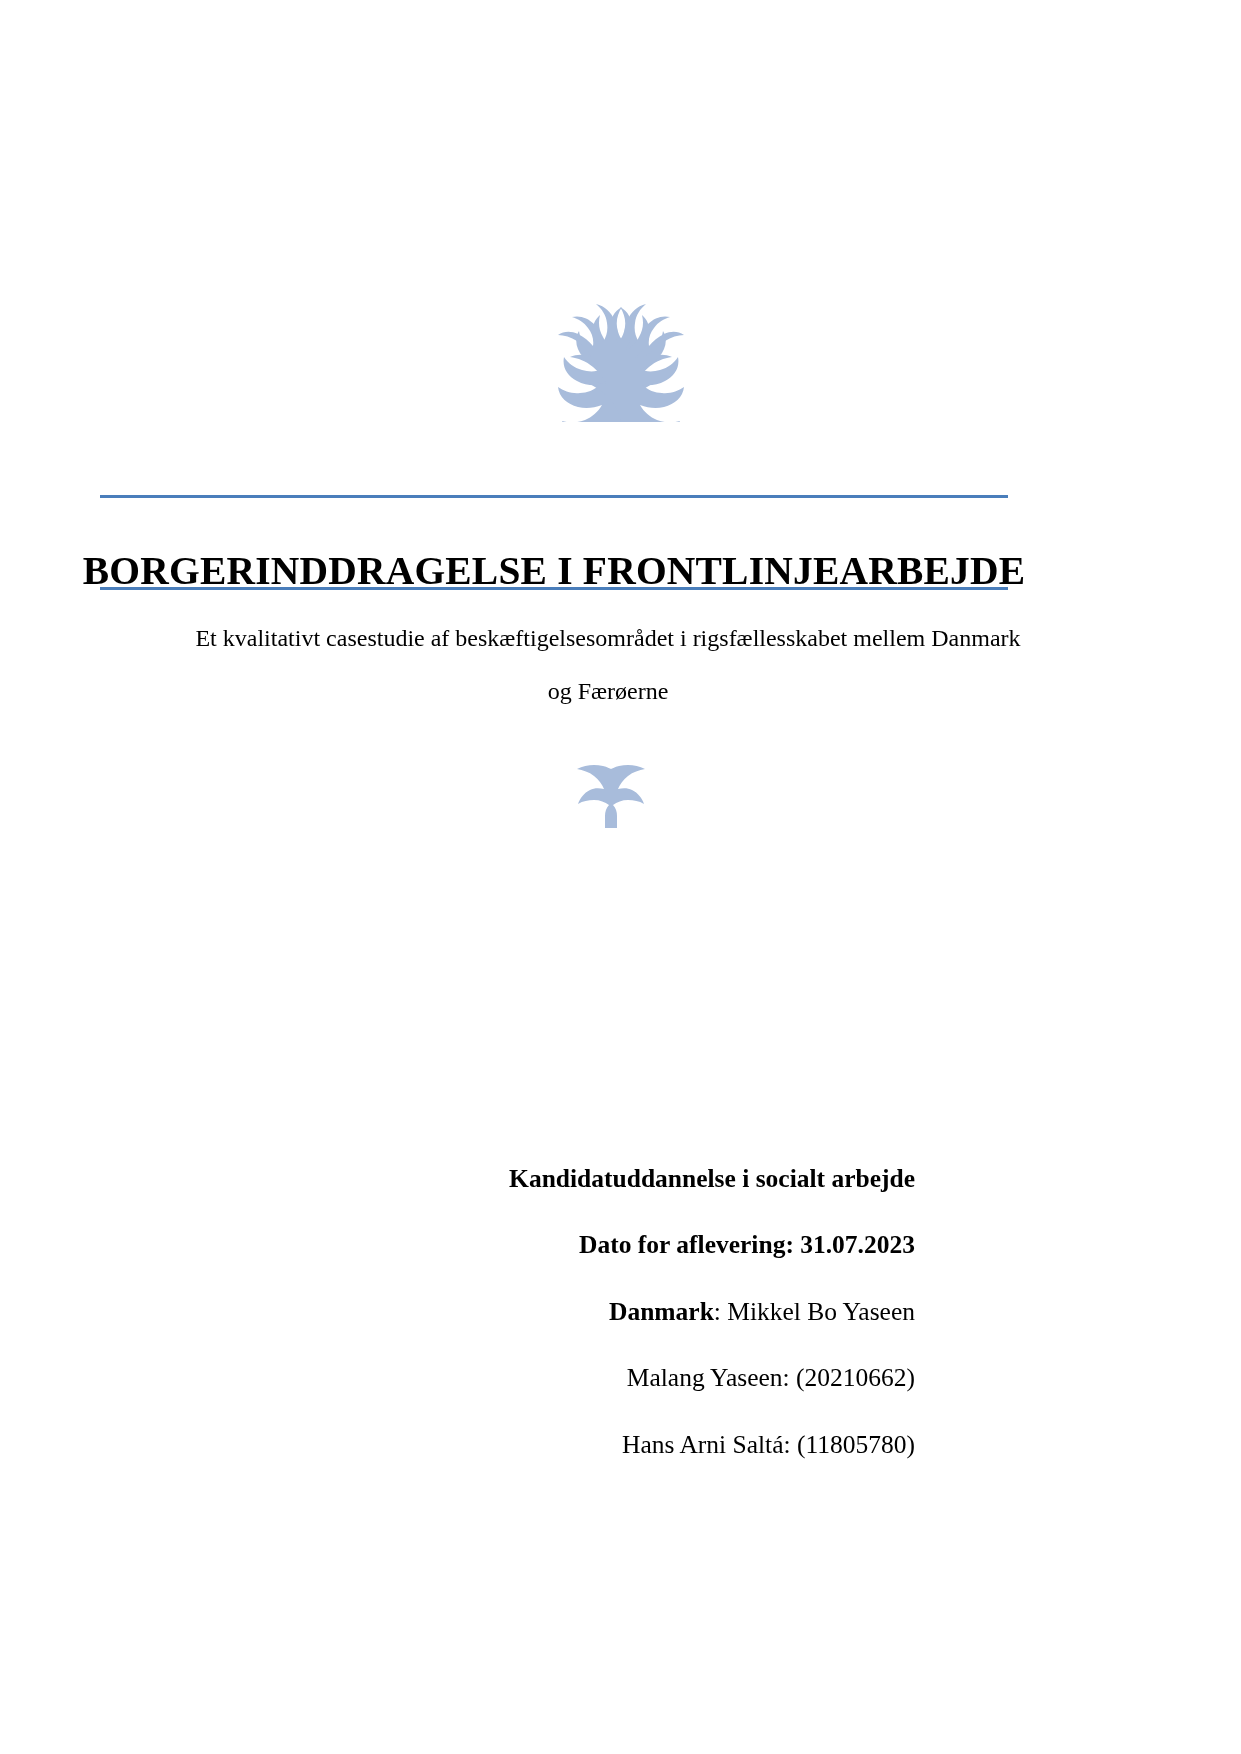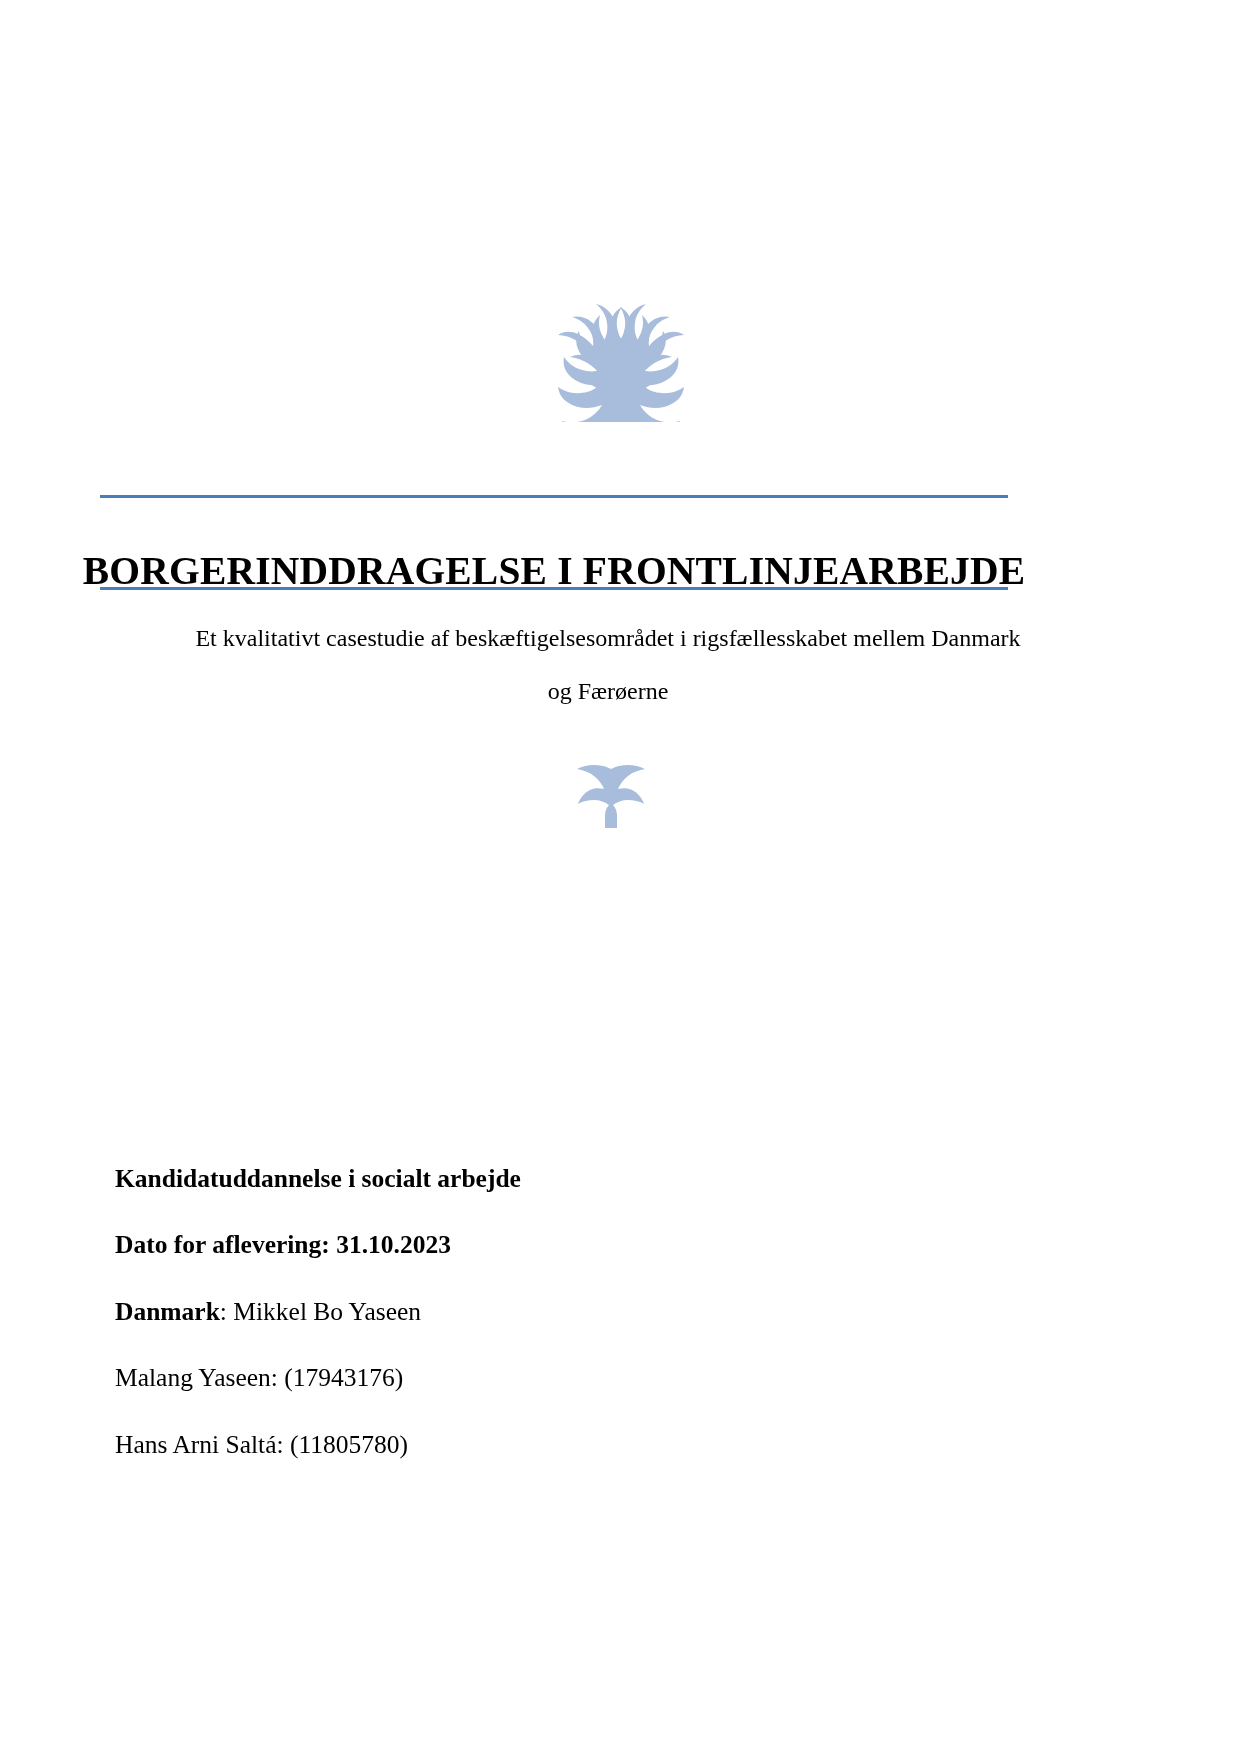--- a/index.html
+++ b/index.html
@@ -97,20 +97,21 @@
     width: 98px;
     height: 80px;
   }
 
   
   .meta {
     position: absolute;
     left: 115px;
     top: 1163px;
     width: 800px;
+    text-align: right;
   }
   .meta p {
     margin: 0 0 34.5px 0;
     font-size: 25.5px;
     line-height: 1.25;
     font-weight: normal;
   }
   .meta p.bold {
     font-weight: bold;
   }
@@ -156,24 +157,24 @@
     <svg viewBox="0 0 98 80" xmlns="http://www.w3.org/2000/svg" aria-hidden="true">
       <g fill="#a8bcdb">
         <path d="M49 30 c-4-6-10-10-18-12 c-9-2-18-1-26 3 c6 1 12 3 17 7 c5 4 8 8 10 13 c-5-1-10-1-14 1 c-6 3-10 8-12 14 c5-3 10-4 16-4 c6 0 11 2 15 5 c-3 3-4 7-4 11 l0 12 l12 0 l0-12 c0-4-1-8-4-11 c4-3 9-5 15-5 c6 0 11 1 16 4 c-2-6-6-11-12-14 c-4-2-9-2-14-1 c2-5 5-9 10-13 c5-4 11-6 17-7 c-8-4-17-5-26-3 c-8 2-14 6-18 12 z"></path>
       </g>
     </svg>
   </div>
 
   <div class="meta">
     <p class="bold">Kandidatuddannelse i socialt arbejde</p>
 
-    <p class="bold">Dato for aflevering: 31.10.2023</p>
+    <p class="bold">Dato for aflevering: 31.07.2023</p>
 
     <p><span class="lbl">Danmark</span><span>: Mikkel Bo Yaseen</span></p>
 
 
-    <p>Malang Yaseen: (17943176)</p>
+    <p>Malang Yaseen: (20210662)</p>
 
     <p>Hans Arni Saltá: (11805780)</p>
 
   </div>
 
 </div>
 
 </body></html>

